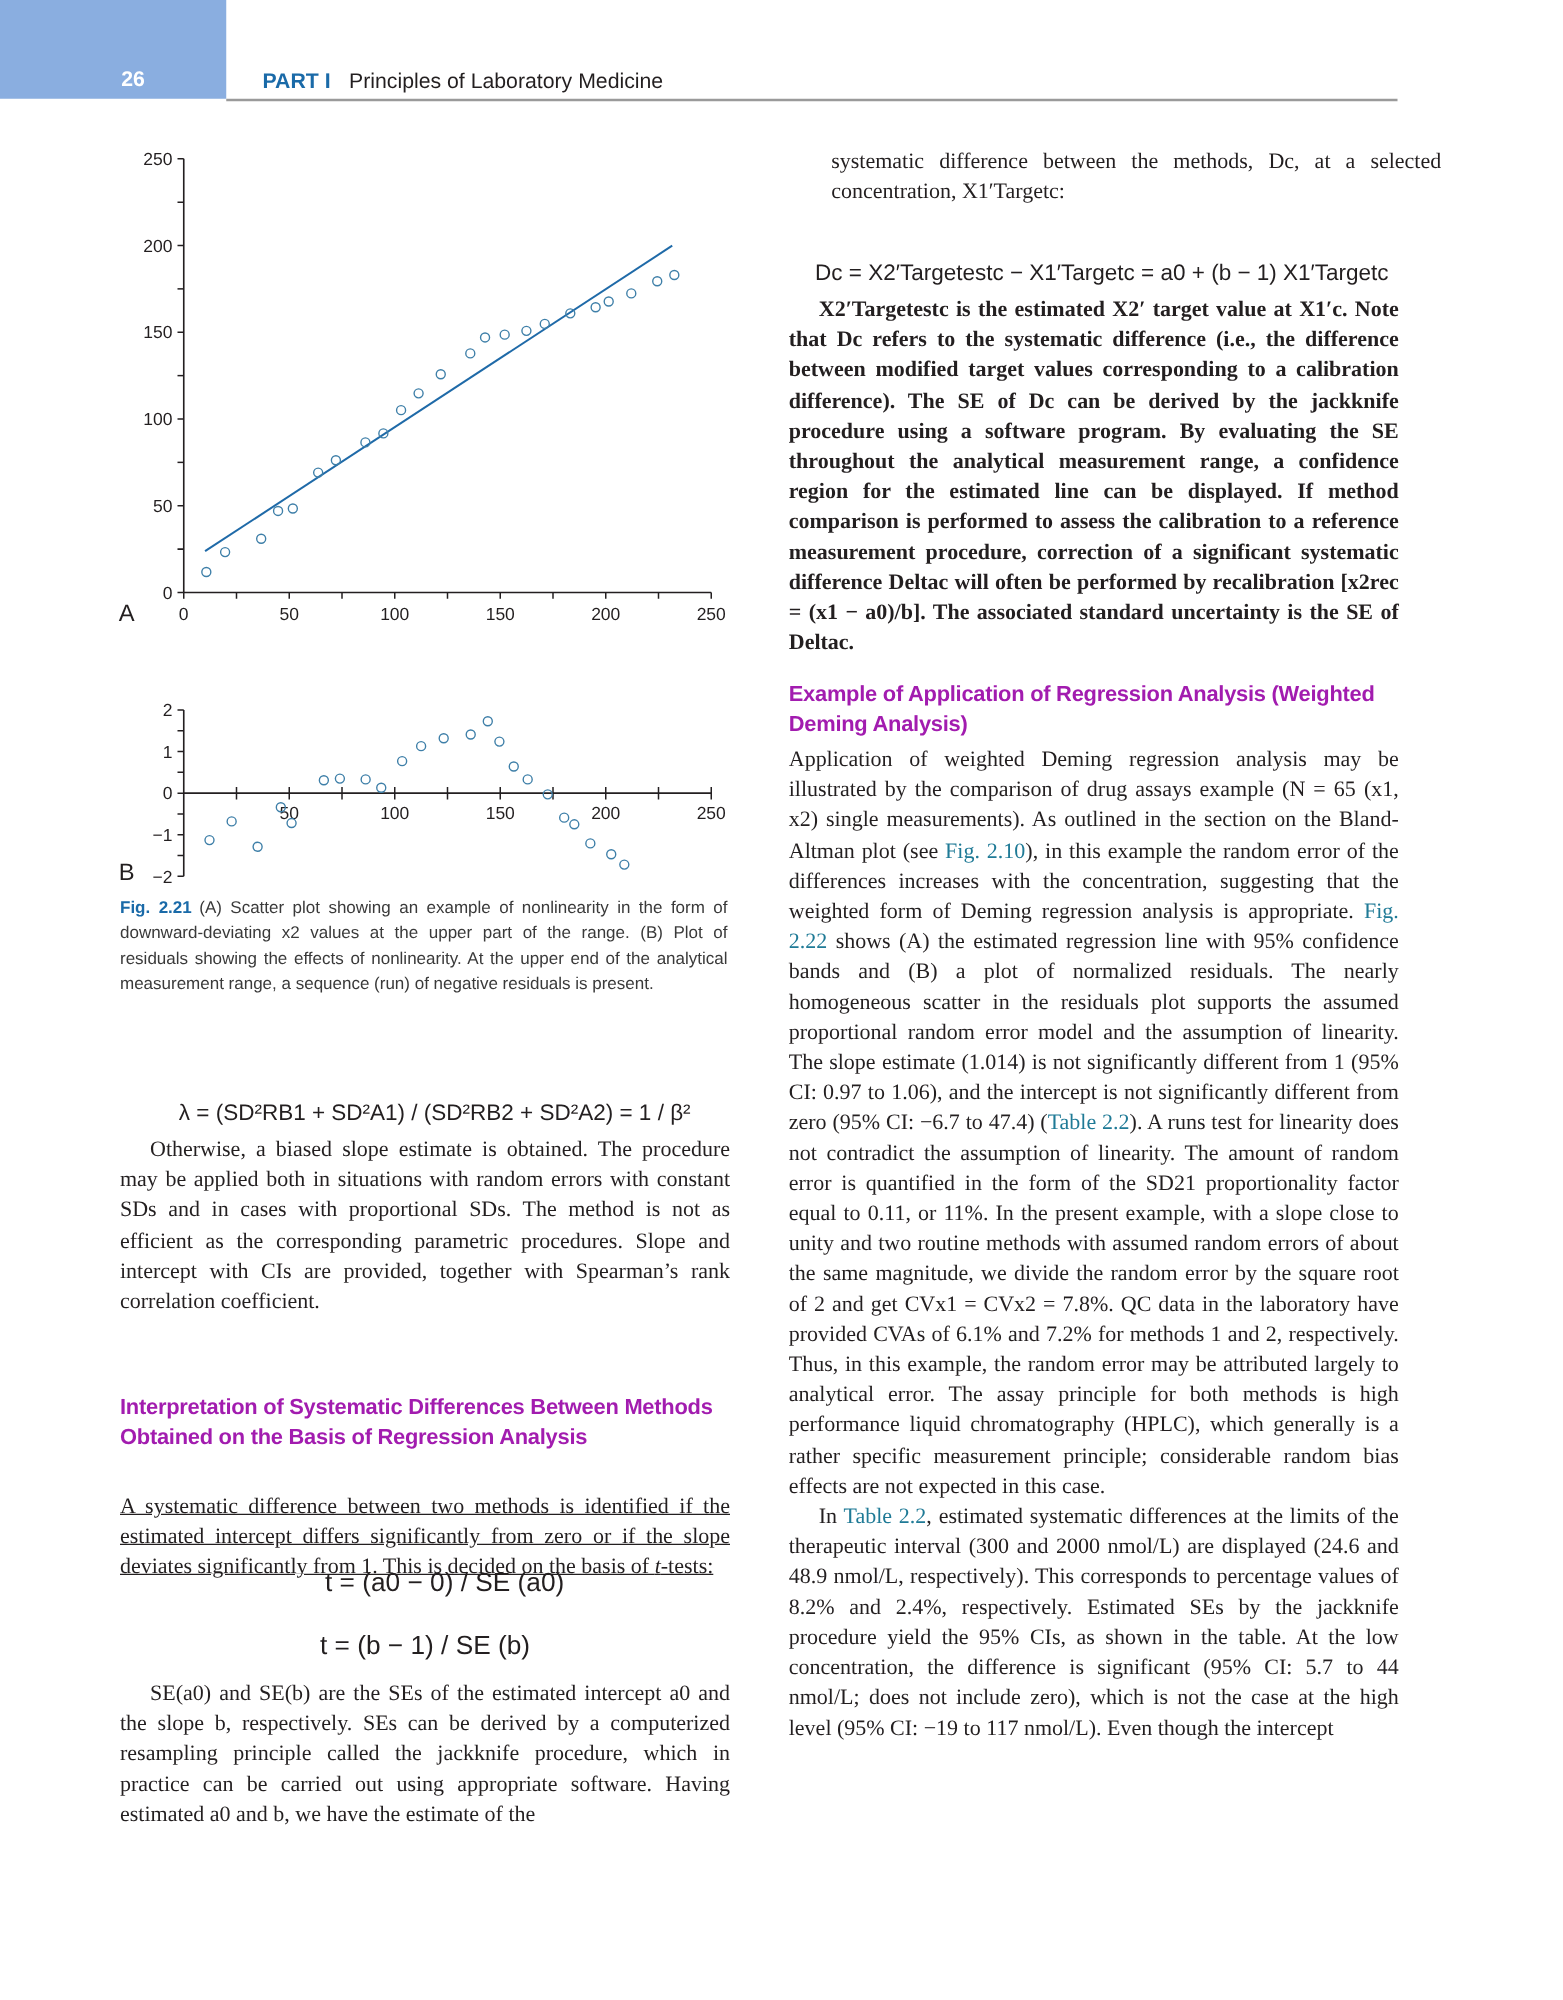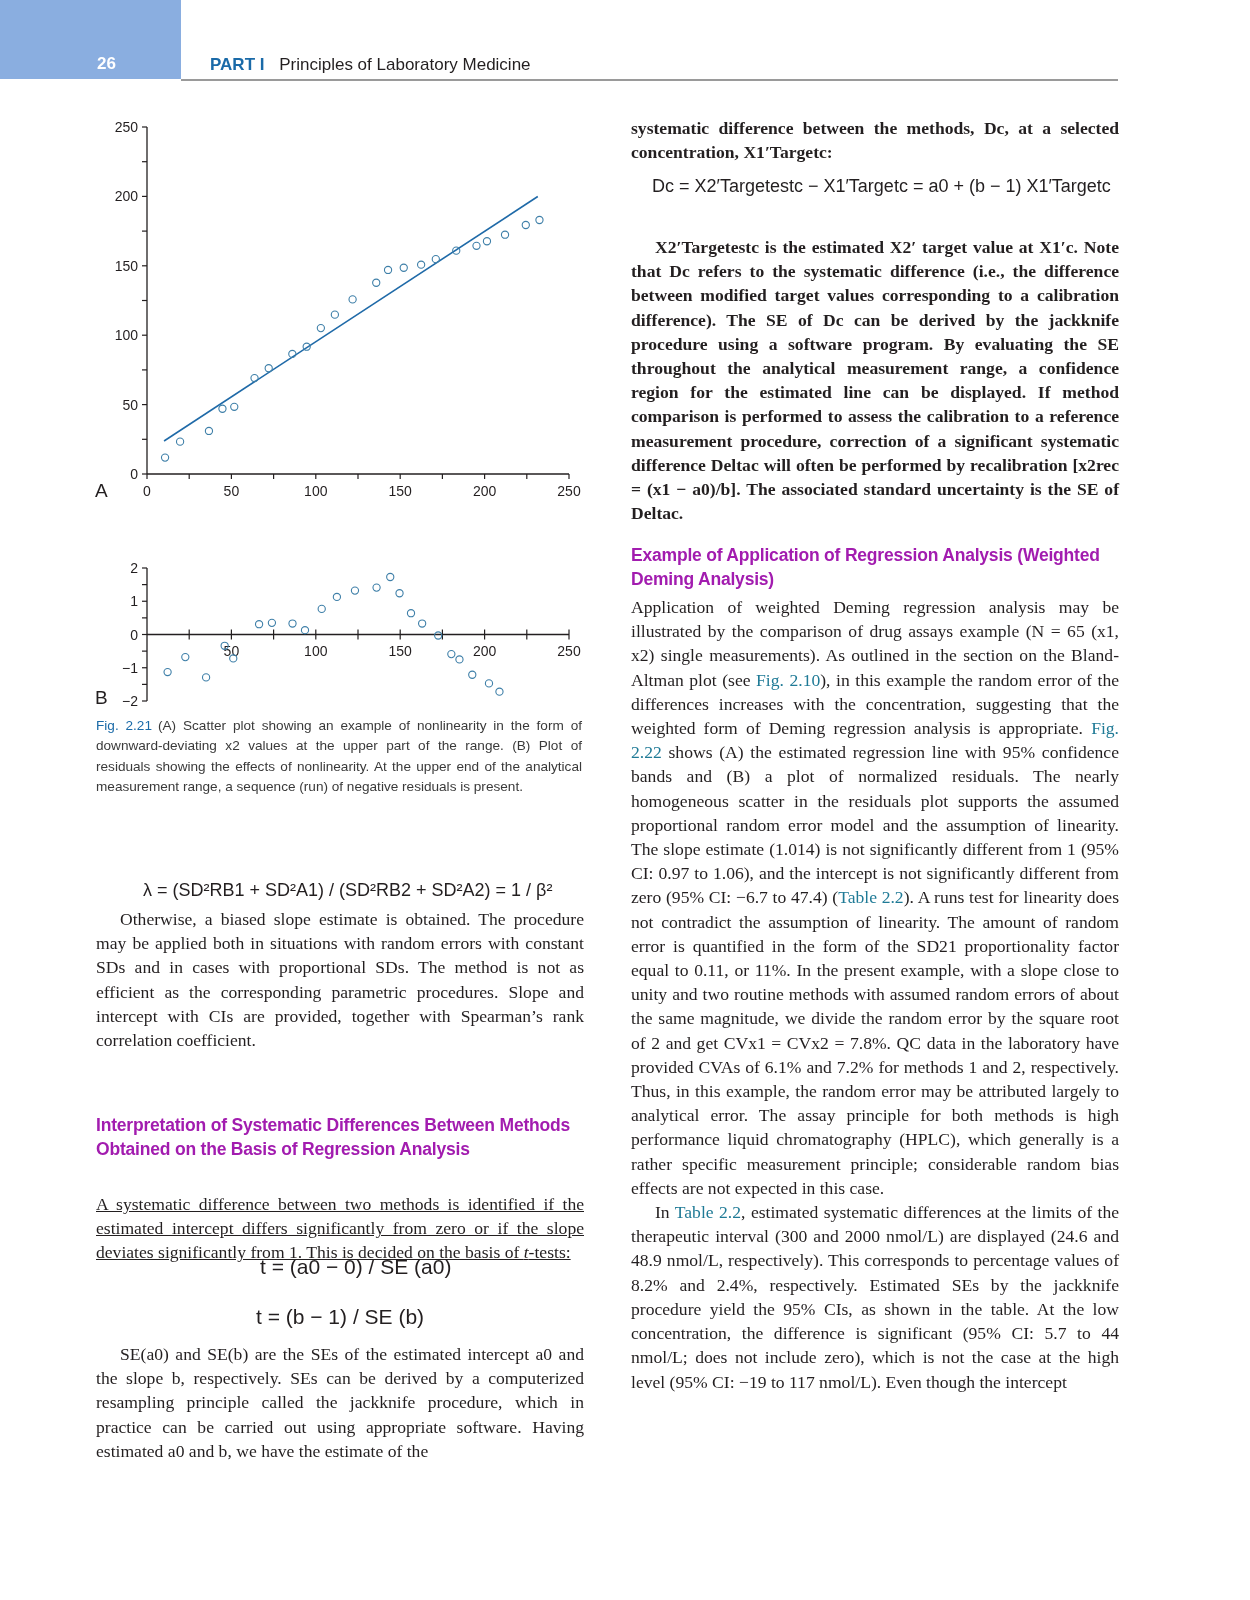--- a/index.html
+++ b/index.html
@@ -15,21 +15,21 @@
   #chart-a { left: 92px; top: 115px; width: 500px; height: 420px; }
   #chart-b { left: 92px; top: 540px; width: 500px; height: 175px; }
   .chart text { font-family: "Liberation Sans", sans-serif; fill: #231f20; }
 
   .col { position: absolute; }
   .para { font-family: "Liberation Serif", serif; font-size: 17.6px; line-height: 24.2px; text-align: justify; margin: 0; color: #231f20; }
   .indent { text-indent: 24px; }
   .link { color: #1f7a96; }
   .heading { font-family: "Liberation Sans", sans-serif; font-weight: bold; font-size: 17.5px; line-height: 24px; margin: 0; color: #a21caf; letter-spacing: -0.2px; }
   .caption { font-family: "Liberation Sans", sans-serif; font-size: 13.6px; line-height: 20.3px; color: #3a3a3a; margin: 0; text-align: justify; }
-  .caption .figlabel { color: #1a6aa8; font-weight: normal; margin-right: 6px; }
+  .caption .figlabel { color: #1a6aa8; font-weight: bold; margin-right: 6px; }
   .formula { font-family: "Liberation Sans", sans-serif; font-size: 18px; color: #231f20; position: absolute; white-space: nowrap; }
   i { font-style: italic; }
 </style>
 </head>
 <body>
 
 <div id="header-band"></div>
 <div id="page-number">26</div>
 <div id="running-head">
   <span class="part">PART I</span>
@@ -197,25 +197,25 @@
   </p>
 </div>
 
 <div class="formula" style="left:260px; top:1255px; font-size:21px;">t = (a0 − 0) / SE (a0)</div>
 <div class="formula" style="left:256px; top:1305px; font-size:21px;text-align:center;">t = (b − 1) / SE (b)</div>
 
 <div class="col" style="left:96px; top:1342px; width:488px;">
   <p class="para indent">SE(a0) and SE(b) are the SEs of the estimated intercept a0 and the slope b, respectively. SEs can be derived by a computerized resampling principle called the jackknife procedure, which in practice can be carried out using appropriate software. Having estimated a0 and b, we have the estimate of the</p>
 </div>
 
-<div class="col" style="left:631px; top:116px; width:488px;font-weight:bold;">
+<div class="col" style="left:665px; top:116px; width:488px;">
   <p class="para">systematic difference between the methods, Dc, at a selected concentration, X1′Targetc:</p>
 </div>
 
-<div class="formula" style="left:652px; top:176px; font-size:18px;">Dc = X2′Targetestc − X1′Targetc = a0 + (b − 1) X1′Targetc</div>
+<div class="formula" style="left:652px; top:208px; font-size:18px;">Dc = X2′Targetestc − X1′Targetc = a0 + (b − 1) X1′Targetc</div>
 
 <div class="col" style="left:631px; top:235px; width:488px;font-weight:bold;">
   <p class="para indent">X2′Targetestc is the estimated X2′ target value at X1′c. Note that Dc refers to the systematic difference (i.e., the difference between modified target values corresponding to a calibration difference). The SE of Dc can be derived by the jackknife procedure using a software program. By evaluating the SE throughout the analytical measurement range, a confidence region for the estimated line can be displayed. If method comparison is performed to assess the calibration to a reference measurement procedure, correction of a significant systematic difference Deltac will often be performed by recalibration [x2rec = (x1 − a0)/b]. The associated standard uncertainty is the SE of Deltac.</p>
 </div>
 
 <div class="col" style="left:631px; top:543px; width:488px;">
   <h3 class="heading">Example of Application of Regression Analysis (Weighted Deming Analysis)</h3>
 </div>
 
 <div class="col" style="left:631px; top:595px; width:488px;">

